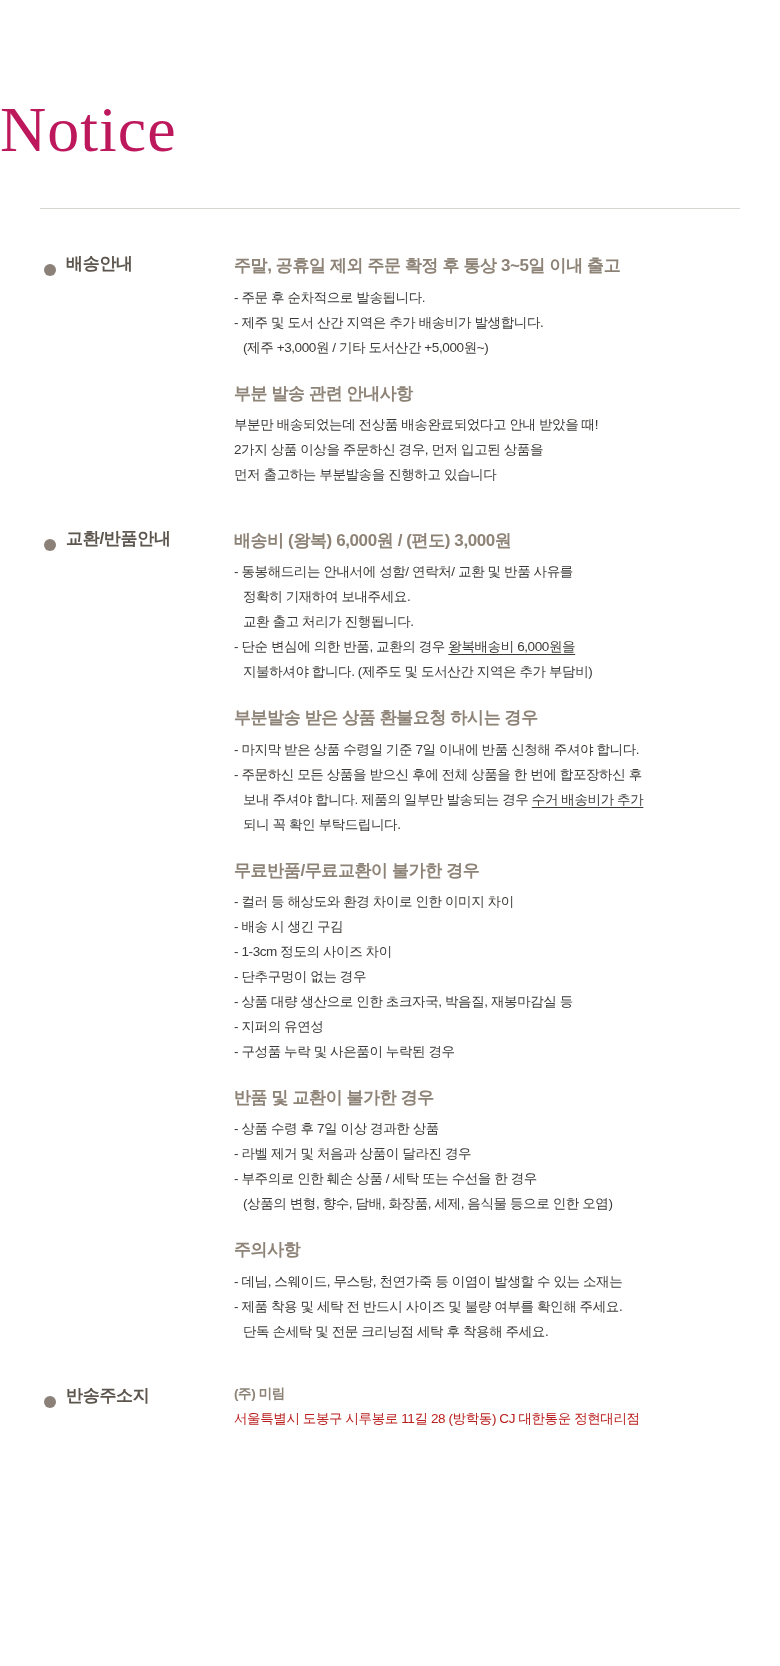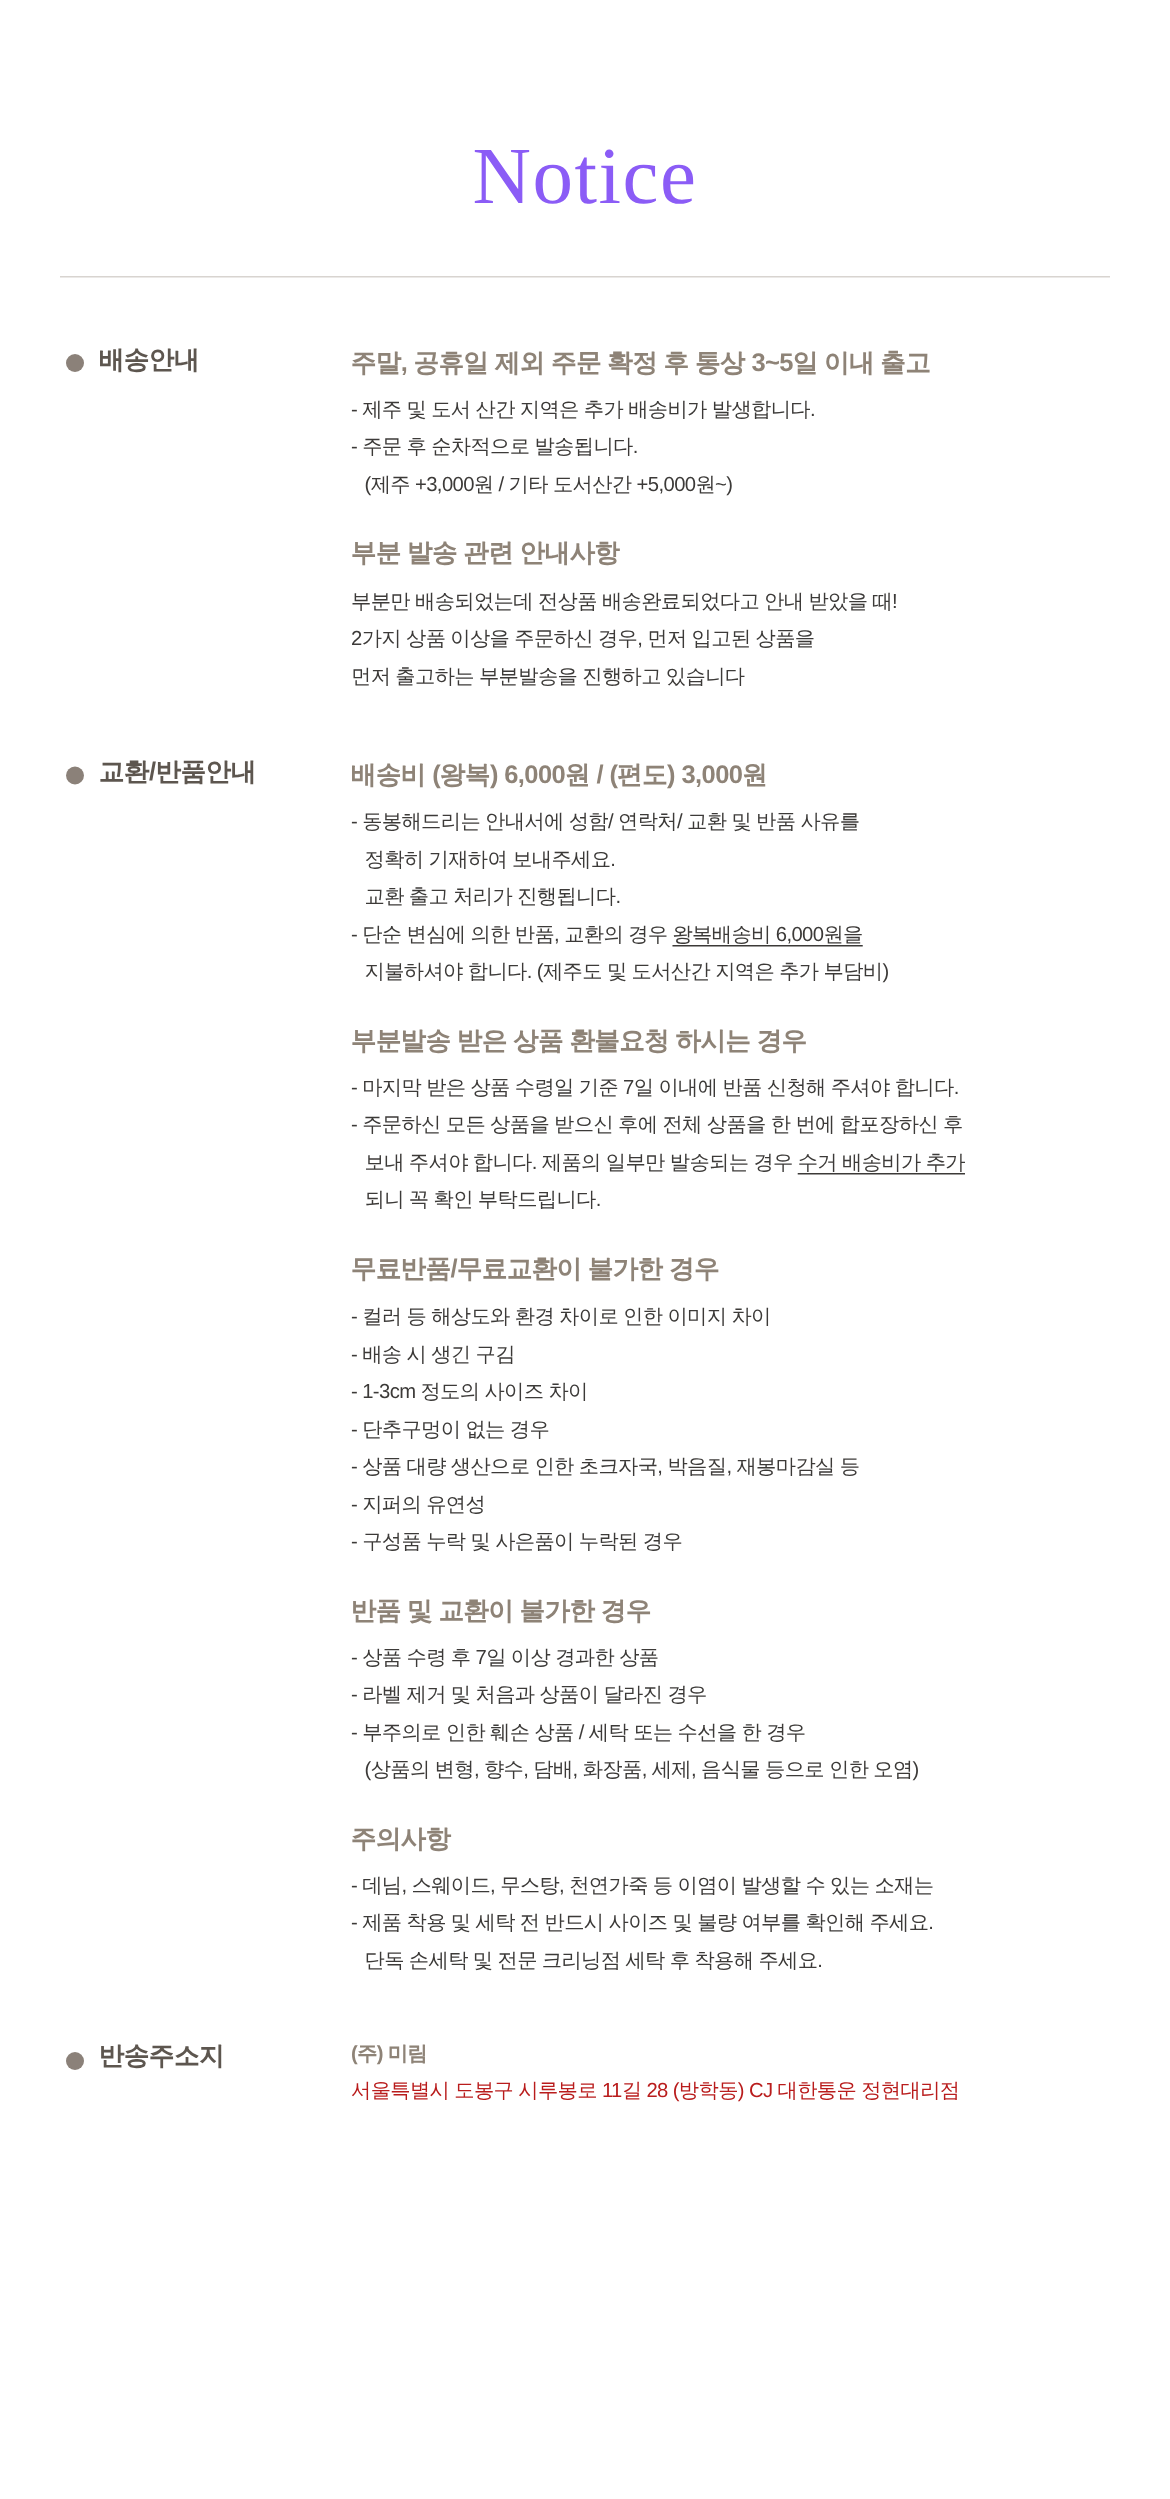--- a/index.html
+++ b/index.html
@@ -15,25 +15,24 @@
     color: #3a3a3a;
     position: relative;
   }
   .page {
     width: 780px;
     height: 1666px;
     position: relative;
     padding: 0;
   }
   .title {
-    text-align: center;
     font-family: "Liberation Serif", serif;
-    font-size: 54px;
+    font-size: 64px;
     font-weight: 400;
-    color: #8b5cf6;
+    color: #be185d;
     letter-spacing: 1px;
     padding-top: 52px;
     line-height: 1.1;
   }
   .title-rule {
     margin: 36px 40px 0 40px;
     border: 0;
     border-top: 1px solid #d8d4d0;
   }
   .content {
@@ -41,21 +40,21 @@
   }
   .section {
     display: flex;
     align-items: flex-start;
     margin-bottom: 38px;
   }
   .section-head {
     width: 190px;
     flex: 0 0 190px;
     display: flex;
-    align-items: center;
+    align-items: flex-end;
     padding-top: 1px;
   }
   .bullet-dot {
     width: 12px;
     height: 12px;
     border-radius: 50%;
     background: #8b8179;
     margin-right: 10px;
     margin-top: 5px;
     flex: 0 0 12px;
@@ -124,22 +123,22 @@
 
     <div class="section">
       <div class="section-head">
         <span class="bullet-dot"></span>
         <span class="section-title">배송안내</span>
       </div>
       <div class="section-body">
 
         <div class="block">
           <div class="block-head">주말, 공휴일 제외 주문 확정 후 통상 3~5일 이내 출고</div>
+          <div class="line">- 주문 후 순차적으로 발송됩니다.</div>
           <div class="line">- 제주 및 도서 산간 지역은 추가 배송비가 발생합니다.</div>
-          <div class="line">- 주문 후 순차적으로 발송됩니다.</div>
           <div class="line indent">(제주 +3,000원 / 기타 도서산간 +5,000원~)</div>
         </div>
 
         <div class="block">
           <div class="block-head">부분 발송 관련 안내사항</div>
           <div class="line">부분만 배송되었는데 전상품 배송완료되었다고 안내 받았을 때!</div>
           <div class="line">2가지 상품 이상을 주문하신 경우, 먼저 입고된 상품을</div>
           <div class="line">먼저 출고하는 부분발송을 진행하고 있습니다</div>
         </div>
 

